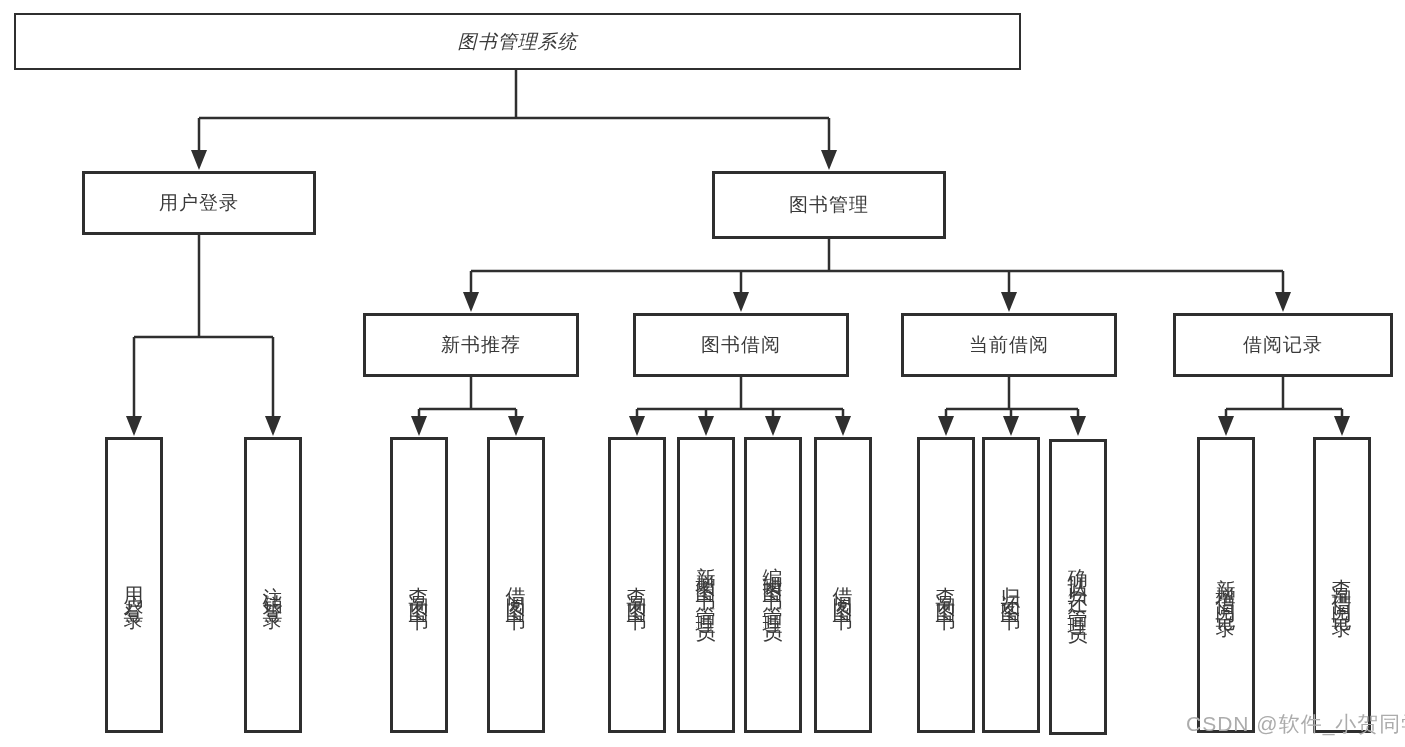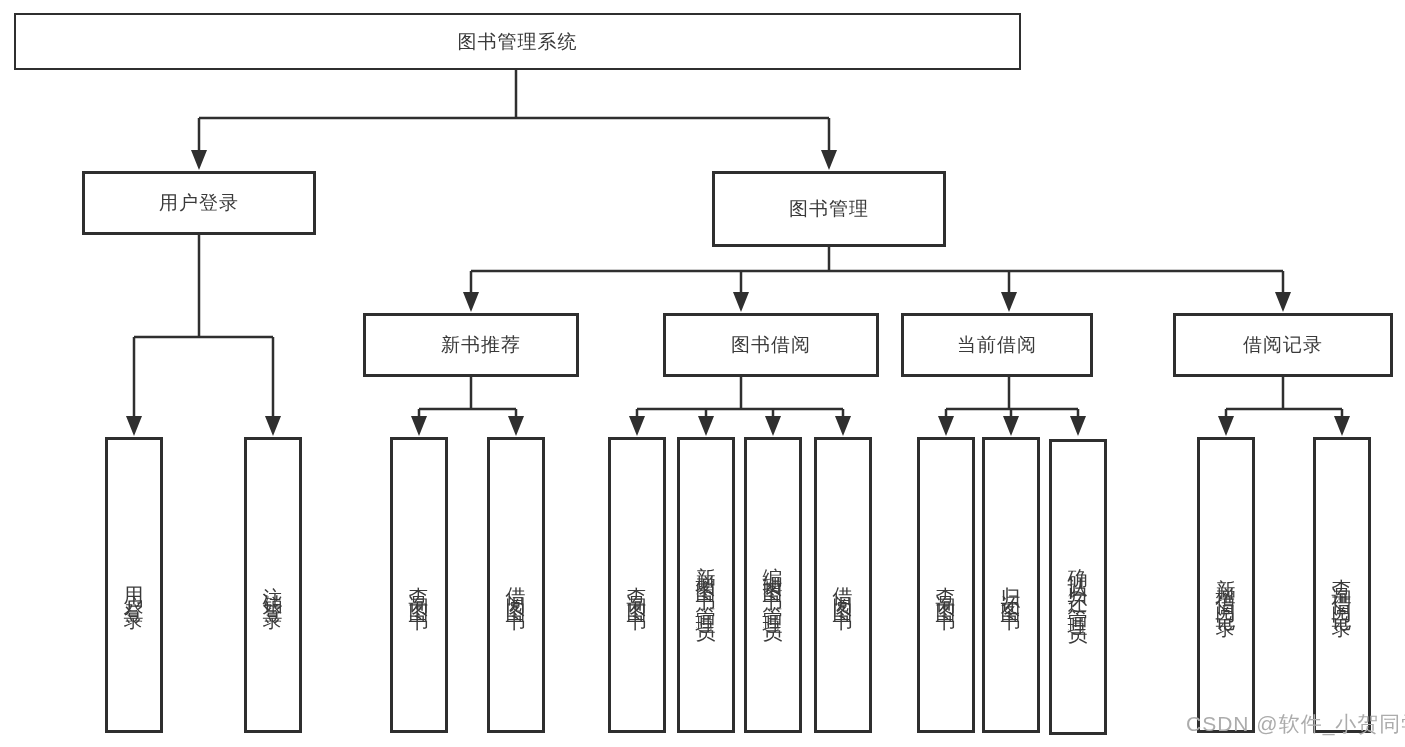--- a/index.html
+++ b/index.html
@@ -17,21 +17,21 @@
     background: #ffffff;
     border: 3px solid #2f2f2f;
     color: #3a3a3a;
     display: flex;
     align-items: center;
     justify-content: center;
     font-size: 19px;
     letter-spacing: 1px;
     text-align: center;
   }
-  .node.root { border-width: 2px; }
+  .node.root { border-width: 2px; font-style: italic; }
   .node.vbox {
     writing-mode: vertical-rl;
     text-orientation: mixed;
     font-size: 20px;
     letter-spacing: 8px;
     line-height: 1;
     padding-top: 4px;
   }
   svg.connectors {
     position: absolute;
@@ -133,31 +133,31 @@
     </g>
   </svg>
 
   <div class="node root" style="left:14px; top:13px; width:1007px; height:57px;">
     <span>图书管理系统</span>
   </div>
 
   <div class="node" style="left:82px; top:171px; width:234px; height:64px;">
     <span>用户登录</span>
   </div>
-  <div class="node" style="left:712px; top:171px; width:234px; height:76px;">
+  <div class="node" style="left:712px; top:171px; width:234px; height:68px;">
     <span>图书管理</span>
   </div>
 
   <div class="node" style="left:363px; top:313px; width:216px; height:64px;padding-left:20px;">
     <span>新书推荐</span>
   </div>
-  <div class="node" style="left:633px; top:313px; width:216px; height:64px;margin-left:30px;">
+  <div class="node" style="left:633px; top:313px; width:216px; height:64px;">
     <span>图书借阅</span>
   </div>
-  <div class="node" style="left:901px; top:313px; width:192px; height:64px;align-items:center;">
+  <div class="node" style="left:901px; top:313px; width:216px; height:64px;align-items:center;">
     <span>当前借阅</span>
   </div>
   <div class="node" style="left:1173px; top:313px; width:220px; height:64px;">
     <span>借阅记录</span>
   </div>
 
   <div class="node vbox" style="left:105px; top:437px; width:58px; height:296px;">
     <span>用户登录</span>
   </div>
   <div class="node vbox" style="left:244px; top:437px; width:58px; height:296px;">

